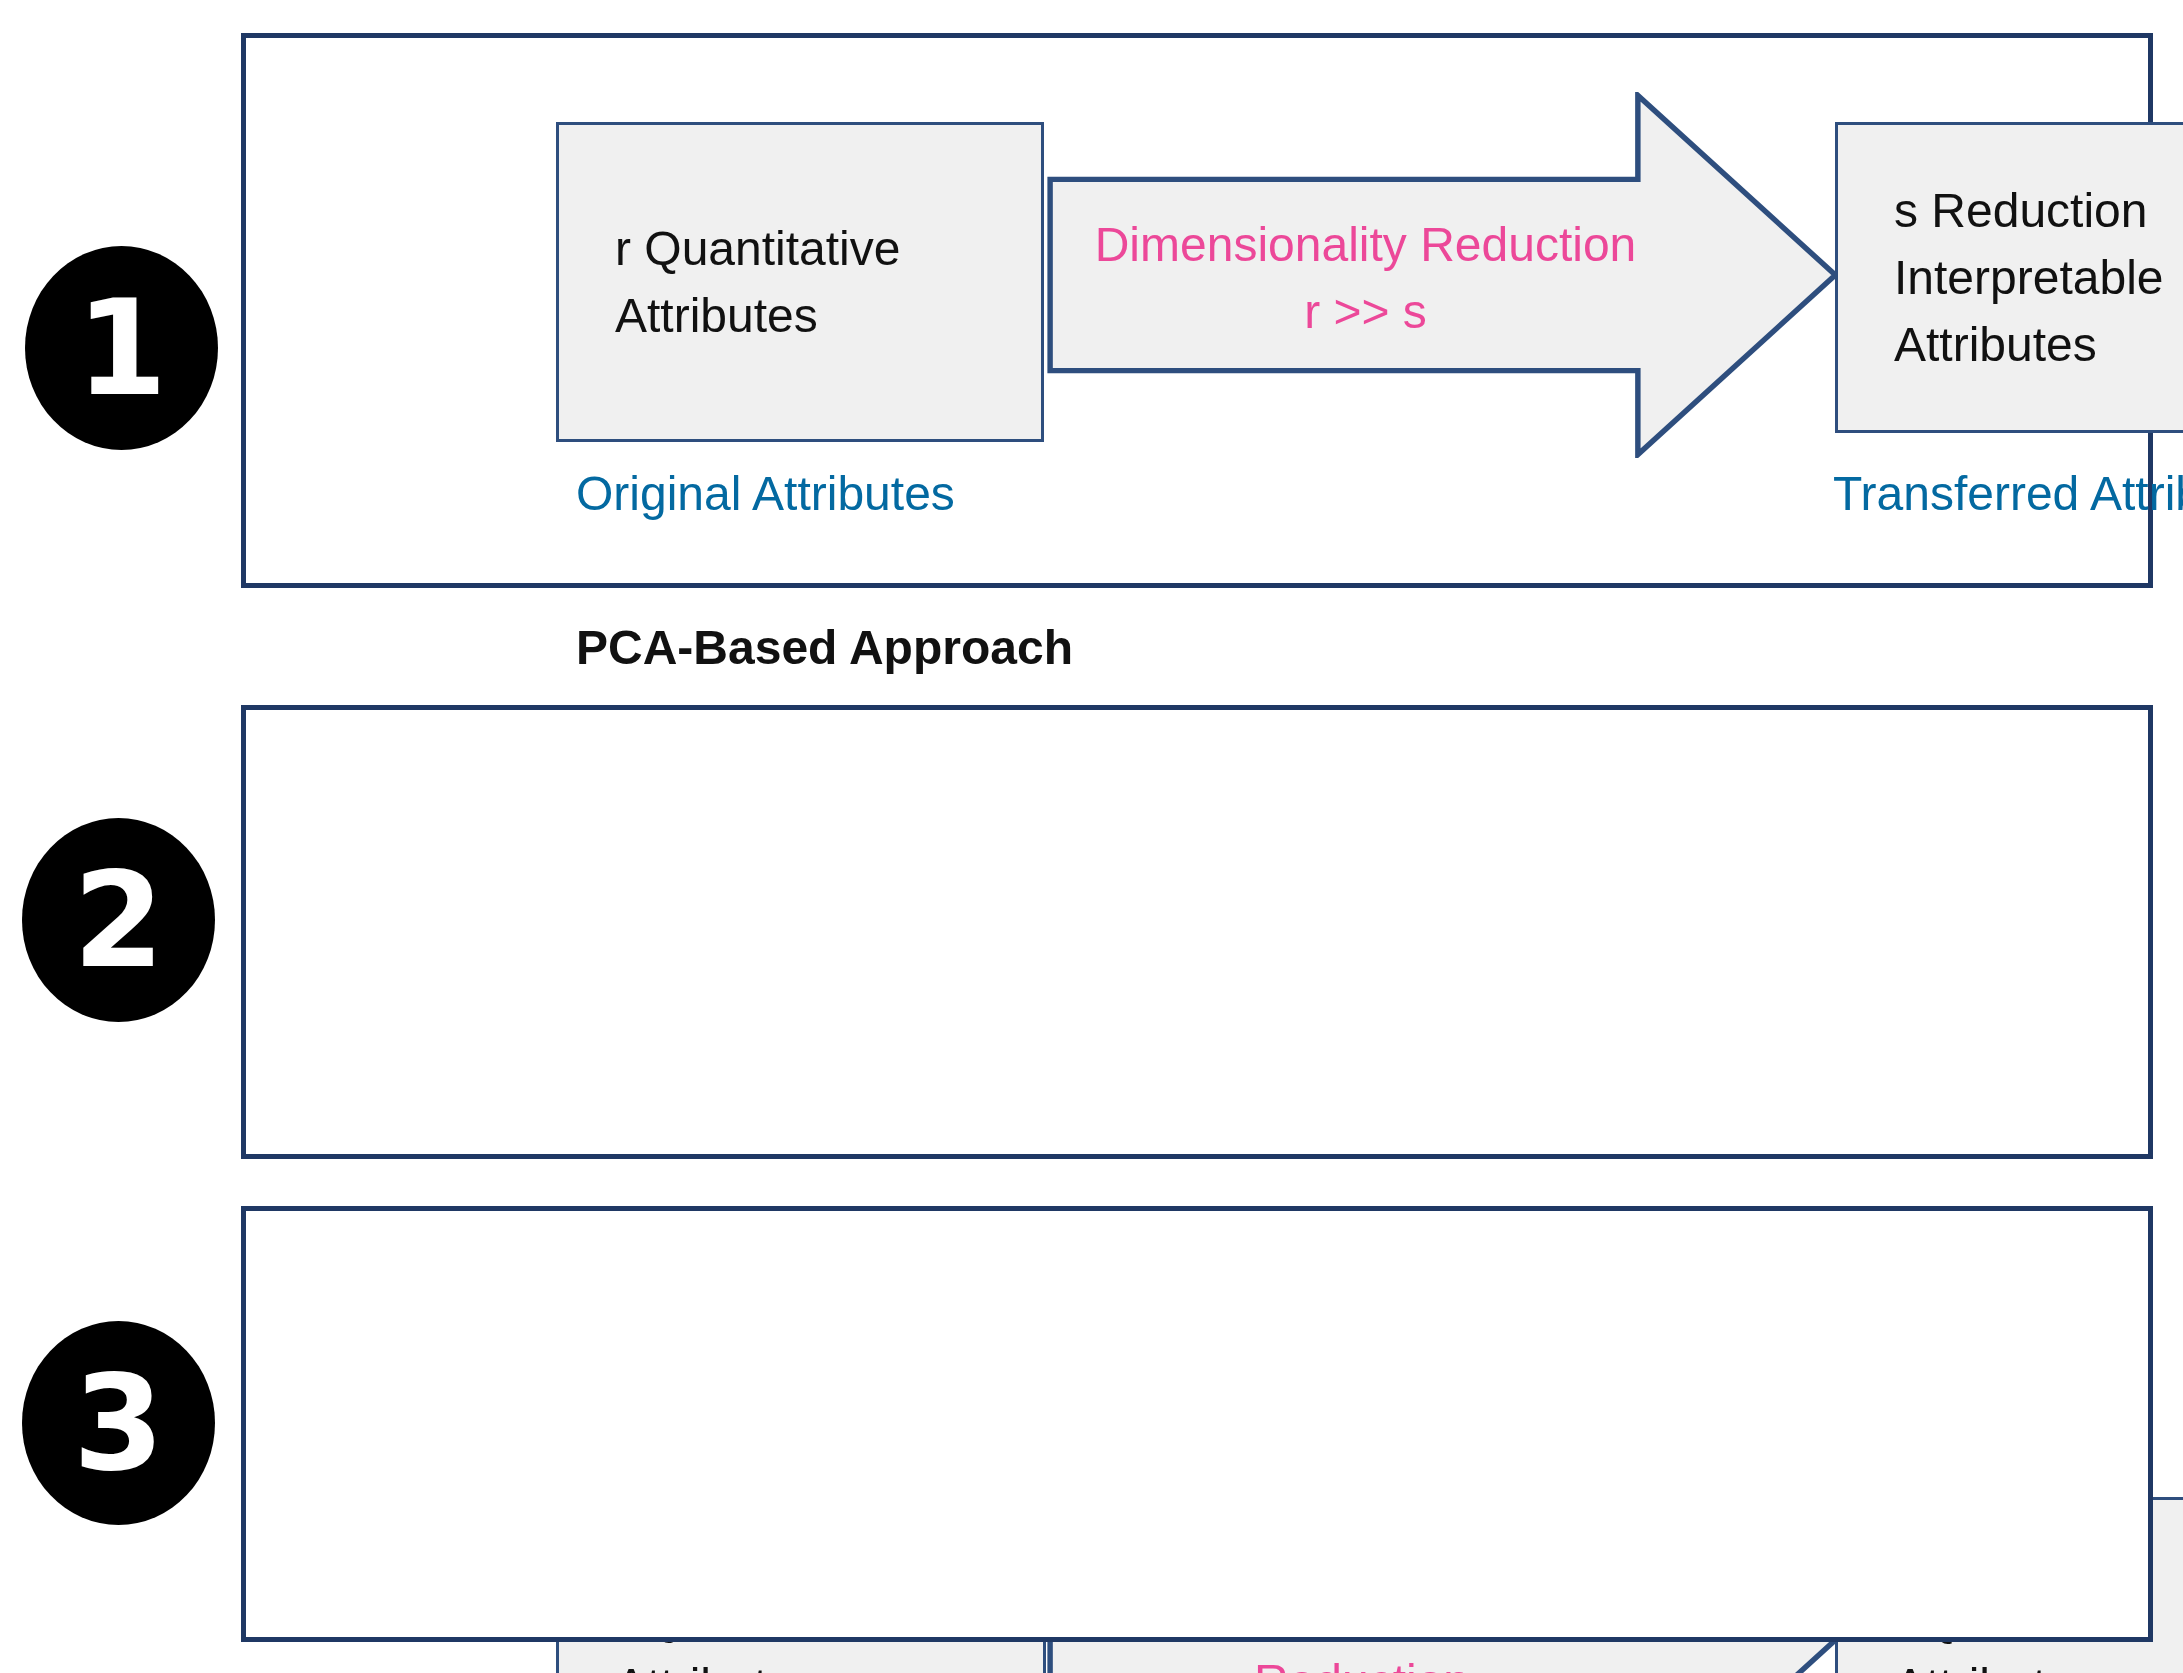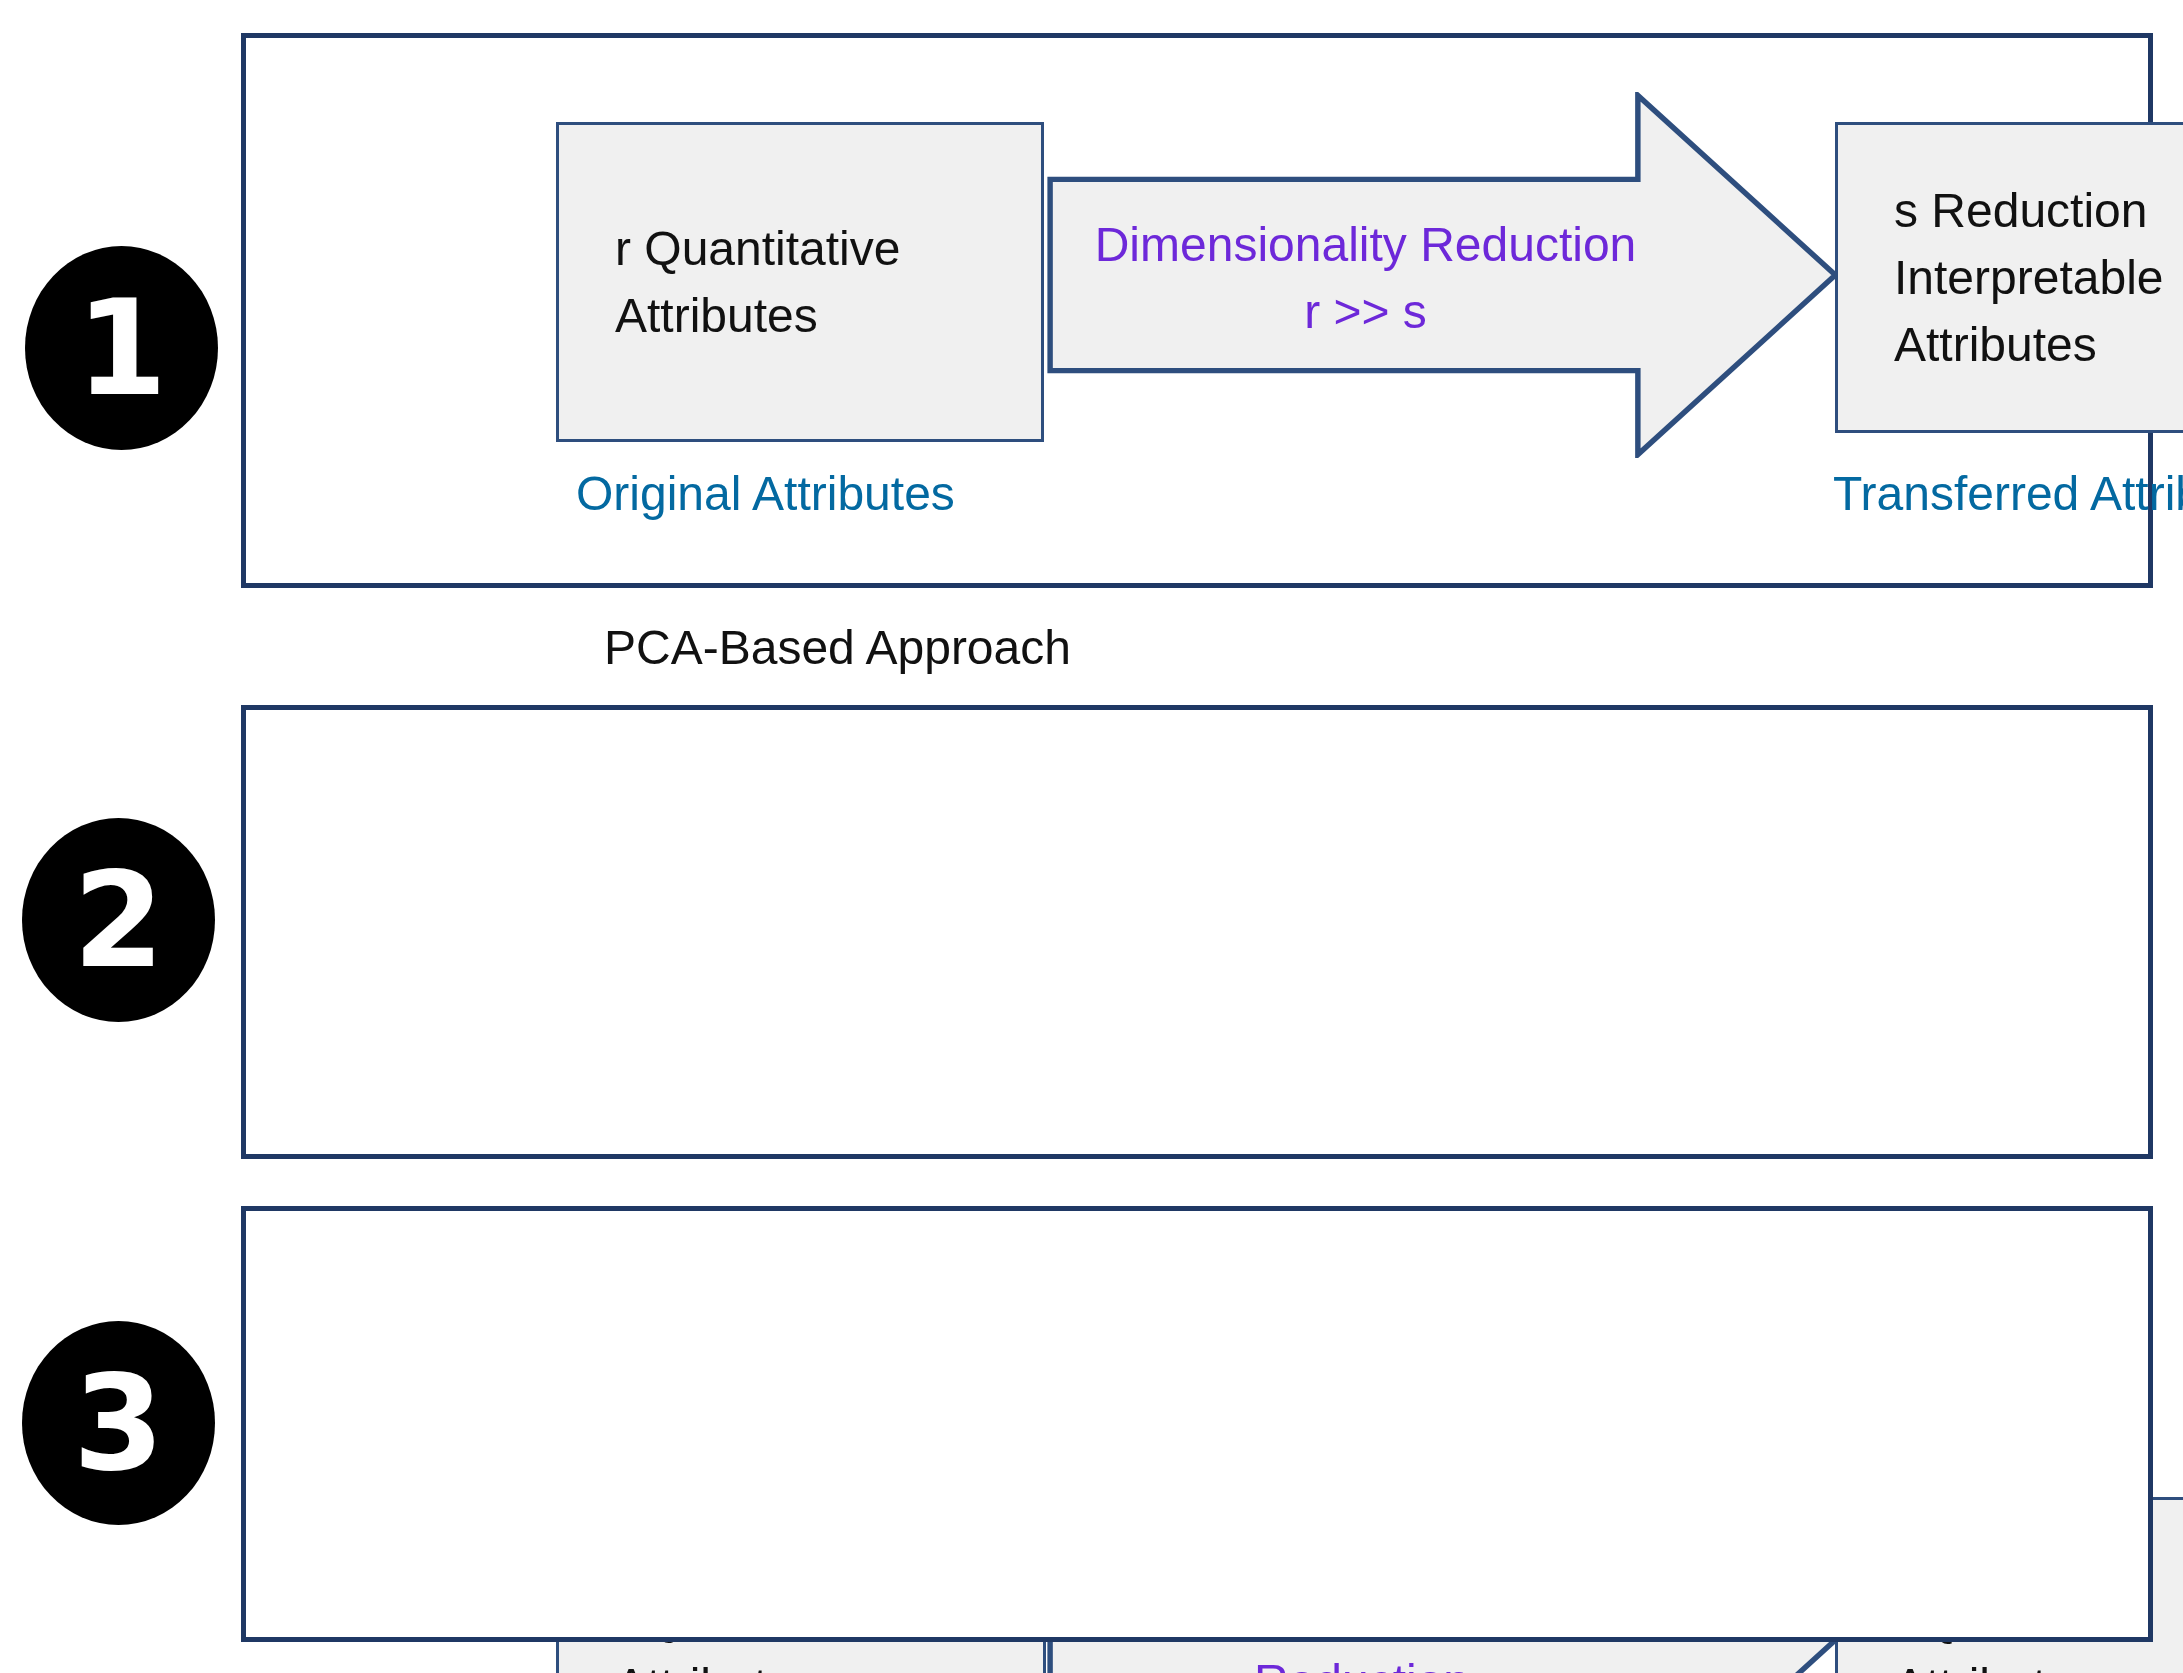--- a/index.html
+++ b/index.html
@@ -80,35 +80,34 @@
   }
   #cap-original    { left: 330px;  top: 426px; }
   #cap-transferred { left: 1587px; top: 426px; }
 
   
   #pca-label {
     position: absolute;
     left: 330px;
     top: 582px;
     font-size: 48px;
-    font-weight: 400;
+    font-weight: 700;
     color: #111111;
     white-space: nowrap;
-    margin-left: 28px;
   }
 
   
   .arrow-wrap {
     position: absolute;
   }
   .arrow-wrap svg { display: block; }
   .arrow-label {
     position: absolute;
     text-align: center;
-    color: #6d28d9;
+    color: #ec4899;
     font-size: 48px;
     line-height: 1.40;
     pointer-events: none;
   }
   #arrow-1 { left: 801px; top: 54px;  width: 793px; height: 366px; }
   #arrow-1-label { left: 824px; top: 173px; width: 591px; }
   #arrow-2 { left: 801px; top: 747px; width: 793px; height: 366px; }
   #arrow-2-label { left: 836px; top: 871px; width: 560px; }
 </style>
 </head>

